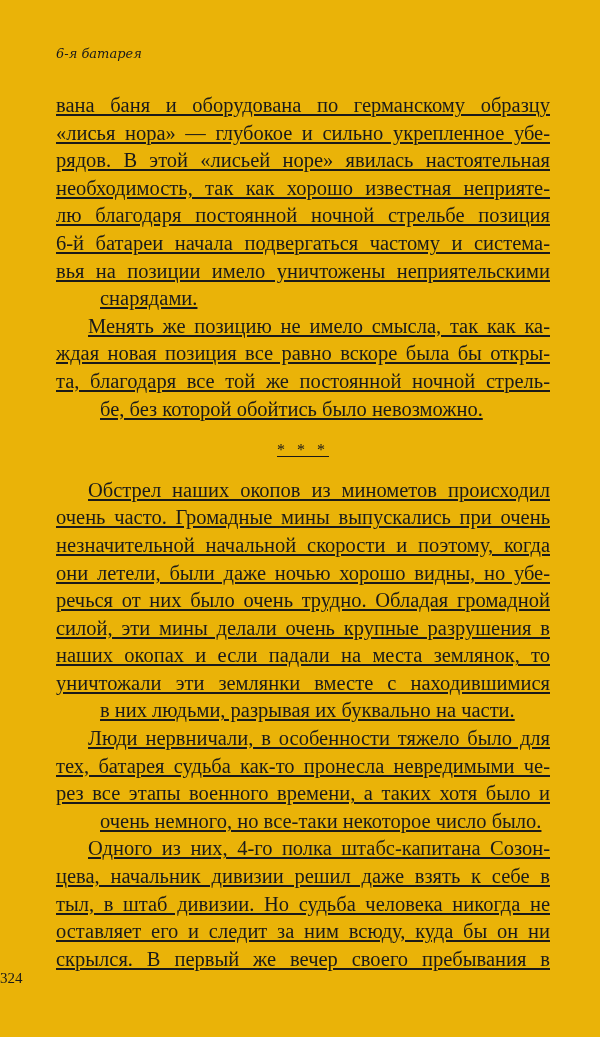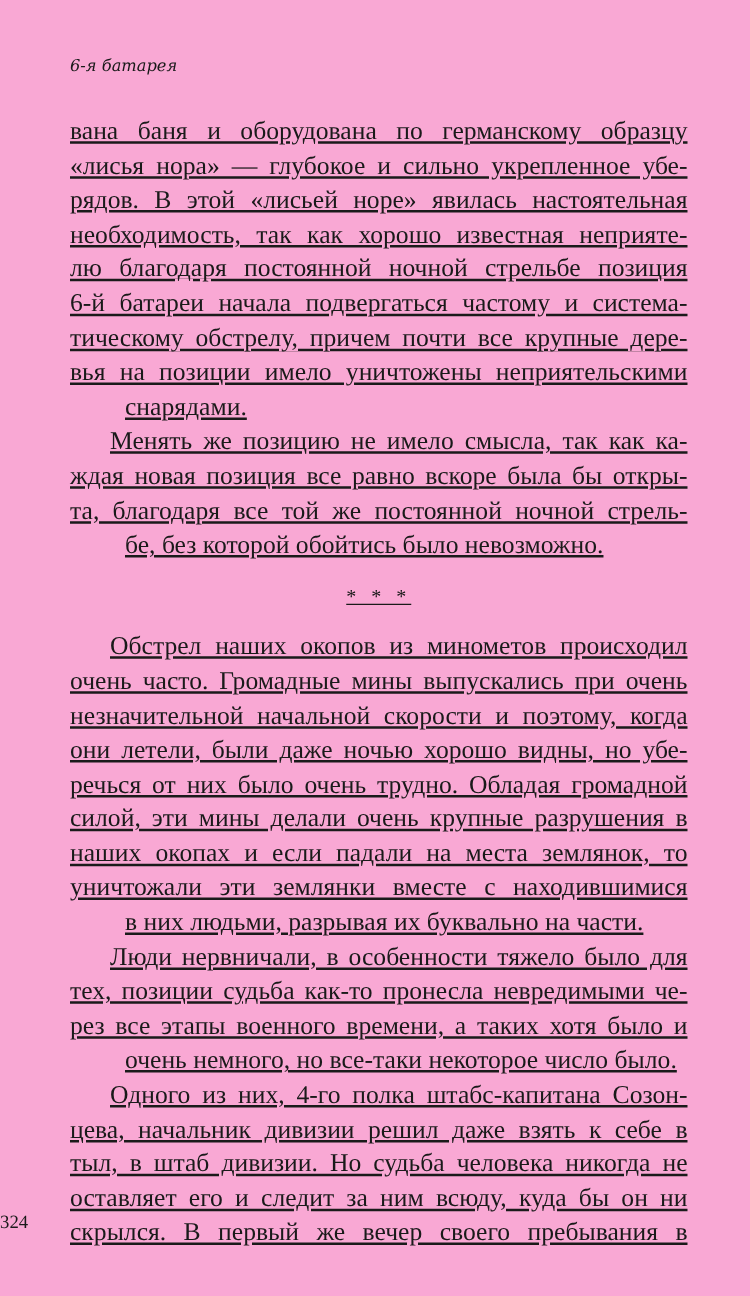--- a/index.html
+++ b/index.html
@@ -1,17 +1,17 @@
 <!DOCTYPE html>
 <html><head>
 <meta charset="utf-8">
 <style>
   html, body { margin: 0; padding: 0; background: #ffffff; }
   body { width: 600px; height: 1037px; position: relative; overflow: hidden; }
-  .page { position: absolute; left: 0; top: 0; width: 600px; height: 1037px; background: #f9a8d4; }
+  .page { position: absolute; left: 0; top: 0; width: 600px; height: 1037px; background: #eab308; }
   .running-head {
     position: absolute; left: 56px; top: 46px;
     font-family: "DejaVu Serif", serif; font-style: italic; font-size: 13px;
     color: #1a1a1a;
   }
   .body-text {
     position: absolute; left: 56px; top: 92px; width: 494px;
     font-family: "Liberation Serif", serif; font-size: 20.5px; line-height: 27.6px;
     color: #1a1a1a;
     text-decoration: underline;
@@ -32,41 +32,40 @@
   <div class="running-head">6-я батарея</div>
 
   <div class="body-text">
     <div id="block1">
         <span class="line">вана баня и оборудована по германскому образцу</span>
         <span class="line">«лисья нора» — глубокое и сильно укрепленное убе-</span>
         <span class="line">рядов. В этой «лисьей норе» явилась настоятельная</span>
         <span class="line">необходимость, так как хорошо известная неприяте-</span>
         <span class="line">лю благодаря постоянной ночной стрельбе позиция</span>
         <span class="line">6-й батареи начала подвергаться частому и система-</span>
-        <span class="line">тическому обстрелу, причем почти все крупные дере-</span>
         <span class="line">вья на позиции имело уничтожены неприятельскими</span>
         <span class="line last">снарядами.</span>
         <span class="line indent">Менять же позицию не имело смысла, так как ка-</span>
         <span class="line">ждая новая позиция все равно вскоре была бы откры-</span>
         <span class="line">та, благодаря все той же постоянной ночной стрель-</span>
         <span class="line last">бе, без которой обойтись было невозможно.</span>
       </div>
     <div class="separator">* * *</div>
     <div id="block2">
         <span class="line indent">Обстрел наших окопов из минометов происходил</span>
         <span class="line">очень часто. Громадные мины выпускались при очень</span>
         <span class="line">незначительной начальной скорости и поэтому, когда</span>
         <span class="line">они летели, были даже ночью хорошо видны, но убе-</span>
         <span class="line">речься от них было очень трудно. Обладая громадной</span>
         <span class="line">силой, эти мины делали очень крупные разрушения в</span>
         <span class="line">наших окопах и если падали на места землянок, то</span>
         <span class="line">уничтожали эти землянки вместе с находившимися</span>
         <span class="line last">в них людьми, разрывая их буквально на части.</span>
         <span class="line indent">Люди нервничали, в особенности тяжело было для</span>
-        <span class="line">тех, позиции судьба как-то пронесла невредимыми че-</span>
+        <span class="line">тех, батарея судьба как-то пронесла невредимыми че-</span>
         <span class="line">рез все этапы военного времени, а таких хотя было и</span>
         <span class="line last">очень немного, но все-таки некоторое число было.</span>
         <span class="line indent">Одного из них, 4-го полка штабс-капитана Созон-</span>
         <span class="line">цева, начальник дивизии решил даже взять к себе в</span>
         <span class="line">тыл, в штаб дивизии. Но судьба человека никогда не</span>
         <span class="line">оставляет его и следит за ним всюду, куда бы он ни</span>
         <span class="line">скрылся. В первый же вечер своего пребывания в</span>
       </div>
   </div>
 

